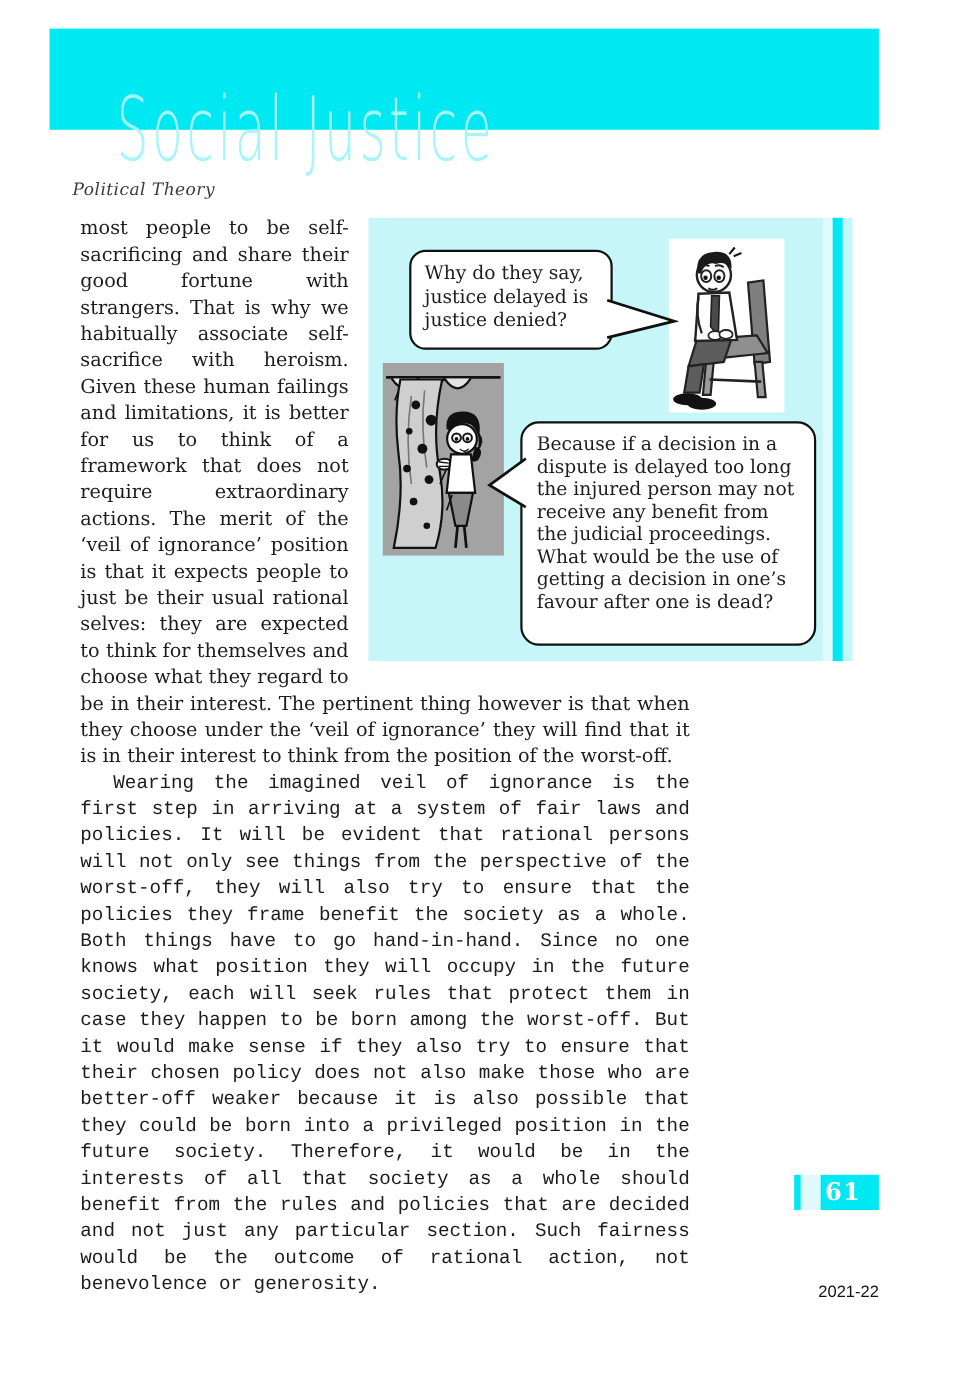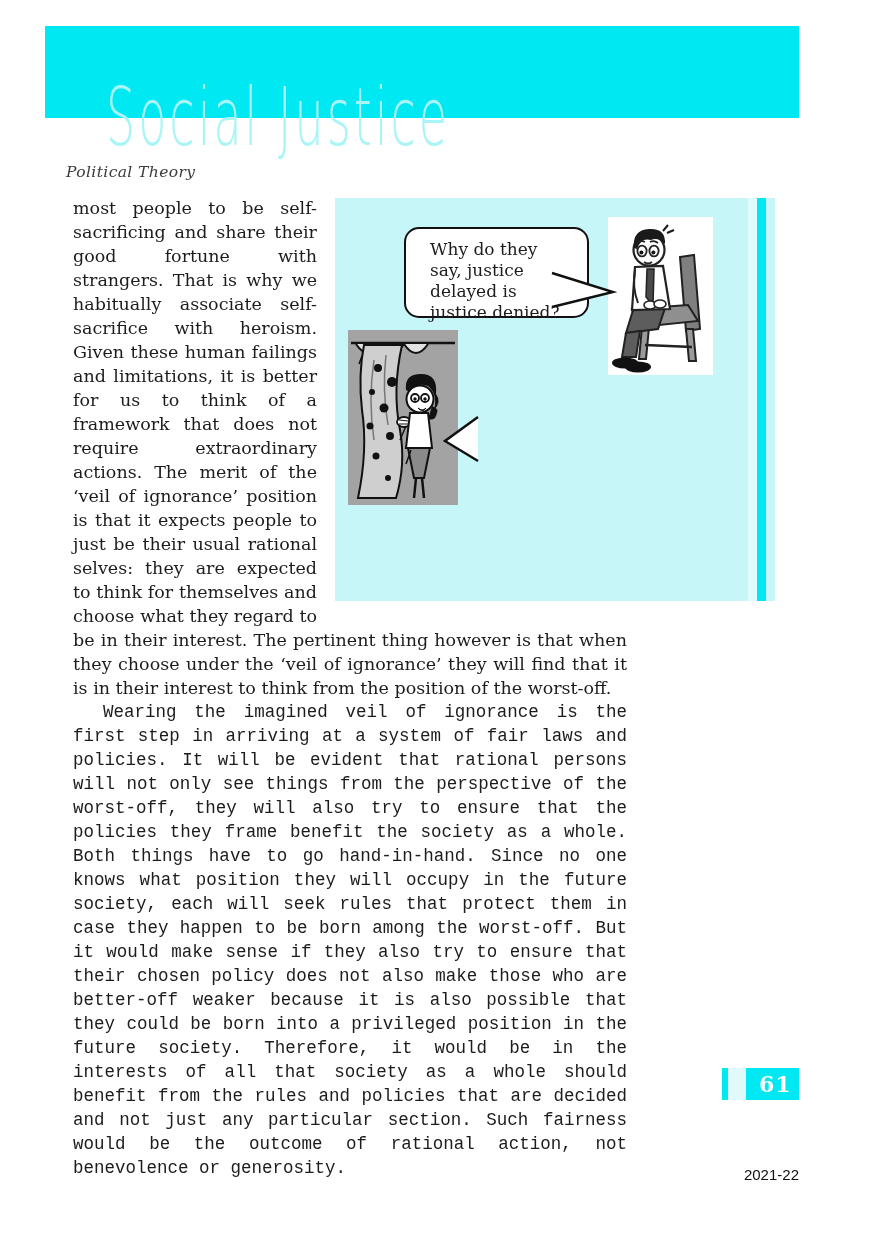--- a/index.html
+++ b/index.html
@@ -48,36 +48,36 @@
     float:right;position:relative;width:440px;height:403px;
     margin:2px -148px 26px 18px;background:var(--panel-bg);
   }
   .stripe-light{position:absolute;left:413px;top:0;width:9px;height:100%;background:var(--stripe-light);}
   .stripe-bright{position:absolute;left:422px;top:0;width:9px;height:100%;background:var(--stripe-bright);}
 
   .bubble{
     position:absolute;background:#fff;border:2.5px solid #111;
     font-size:17px;line-height:21px;text-align:left;text-indent:0;
   }
-  .bubble-boy{left:37px;top:29px;width:185px;height:91px;border-radius:15px;padding:10px 24px;margin-left:32px;}
+  .bubble-boy{left:37px;top:29px;width:185px;height:91px;border-radius:15px;padding:10px 12px;}
   .bubble-woman{left:138px;top:185px;width:269px;height:204px;border-radius:17px;padding:9px 13px;line-height:20.5px;}
   .tail{position:absolute;z-index:5;}
   .tail-boy{left:214px;top:72px;}
   .tail-woman{left:106px;top:215px;}
 
   .illus{position:absolute;overflow:hidden;}
   .illus-boy{left:273px;top:19px;width:105px;height:158px;background:#fff;}
   .illus-woman{left:13px;top:132px;width:110px;height:175px;background:var(--illustration-gray);}
 
   .page-badge{position:absolute;top:1068px;left:722px;height:32px;z-index:4;}
   .badge-bar{position:absolute;left:0;top:0;width:6px;height:32px;background:var(--badge-cyan);}
   .badge-pale{position:absolute;left:6px;top:0;width:18px;height:32px;background:var(--badge-pale);}
   .badge-box{
     position:absolute;left:24px;top:0;width:104px;height:32px;background:var(--badge-cyan);
-    color:#fff;font-weight:bold;font-size:22px;line-height:32px;padding-left:13px;letter-spacing:1px;
+    color:#fff;font-weight:bold;font-size:22px;line-height:32px;padding-left:4px;letter-spacing:1px;
   }
   .footer-year{
     position:absolute;left:0;right:0;top:1166px;text-align:right;z-index:4;
     font-family:"Liberation Sans","DejaVu Sans",sans-serif;font-size:15px;color:#111;
   }
 </style>
 </head>
 <body>
 
 <div class="page">
@@ -166,20 +166,21 @@
           <path d="M68,148 l-2,20 M74,148 l2,20" stroke="#111" stroke-width="2.5" fill="none"></path>
           <path d="M58,96 l-6,14 M63,120 l-5,14" stroke="#111" stroke-width="1.5" fill="none"></path>
         </svg>
       </div>
 
       <div class="bubble bubble-boy">Why do they say, justice delayed is justice denied?</div>
       <svg class="tail tail-boy" width="68" height="40">
         <path d="M3,3 L64,22 L3,37" fill="#fff" stroke="#111" stroke-width="2.5"></path>
       </svg>
 
+      <div class="bubble bubble-woman">Because if a decision in a dispute is delayed too long the injured person may not receive any benefit from the judicial proceedings. What would be the use of getting a decision in one’s favour after one is dead?</div>
       <svg class="tail tail-woman" width="40" height="52">
         <path d="M37,4 L4,28 L37,48" fill="#fff" stroke="#111" stroke-width="2.5"></path>
       </svg>
     </div>
 
     <p class="para1">most people to be self-sacrificing and share their good fortune with strangers. That is why we habitually associate self-sacrifice with heroism. Given these human failings and limitations, it is better for us to think of a framework that does not require extraordinary actions. The merit of the ‘veil of ignorance’ position is that it expects people to just be their usual rational selves: they are expected to think for themselves and choose what they regard to be in their interest. The pertinent thing however is that when they choose under the ‘veil of ignorance’ they will find that it is in their interest to think from the position of the worst-off.</p>
     <p class="para2">Wearing the imagined veil of ignorance is the first step in arriving at a system of fair laws and policies. It will be evident that rational persons will not only see things from the perspective of the worst-off, they will also try to ensure that the policies they frame benefit the society as a whole. Both things have to go hand-in-hand. Since no one knows what position they will occupy in the future society, each will seek rules that protect them in case they happen to be born among the worst-off. But it would make sense if they also try to ensure that their chosen policy does not also make those who are better-off weaker because it is also possible that they could be born into a privileged position in the future society. Therefore, it would be in the interests of all that society as a whole should benefit from the rules and policies that are decided and not just any particular section. Such fairness would be the outcome of rational action, not benevolence or generosity.</p>
   </div>
 
   <div class="page-badge">

